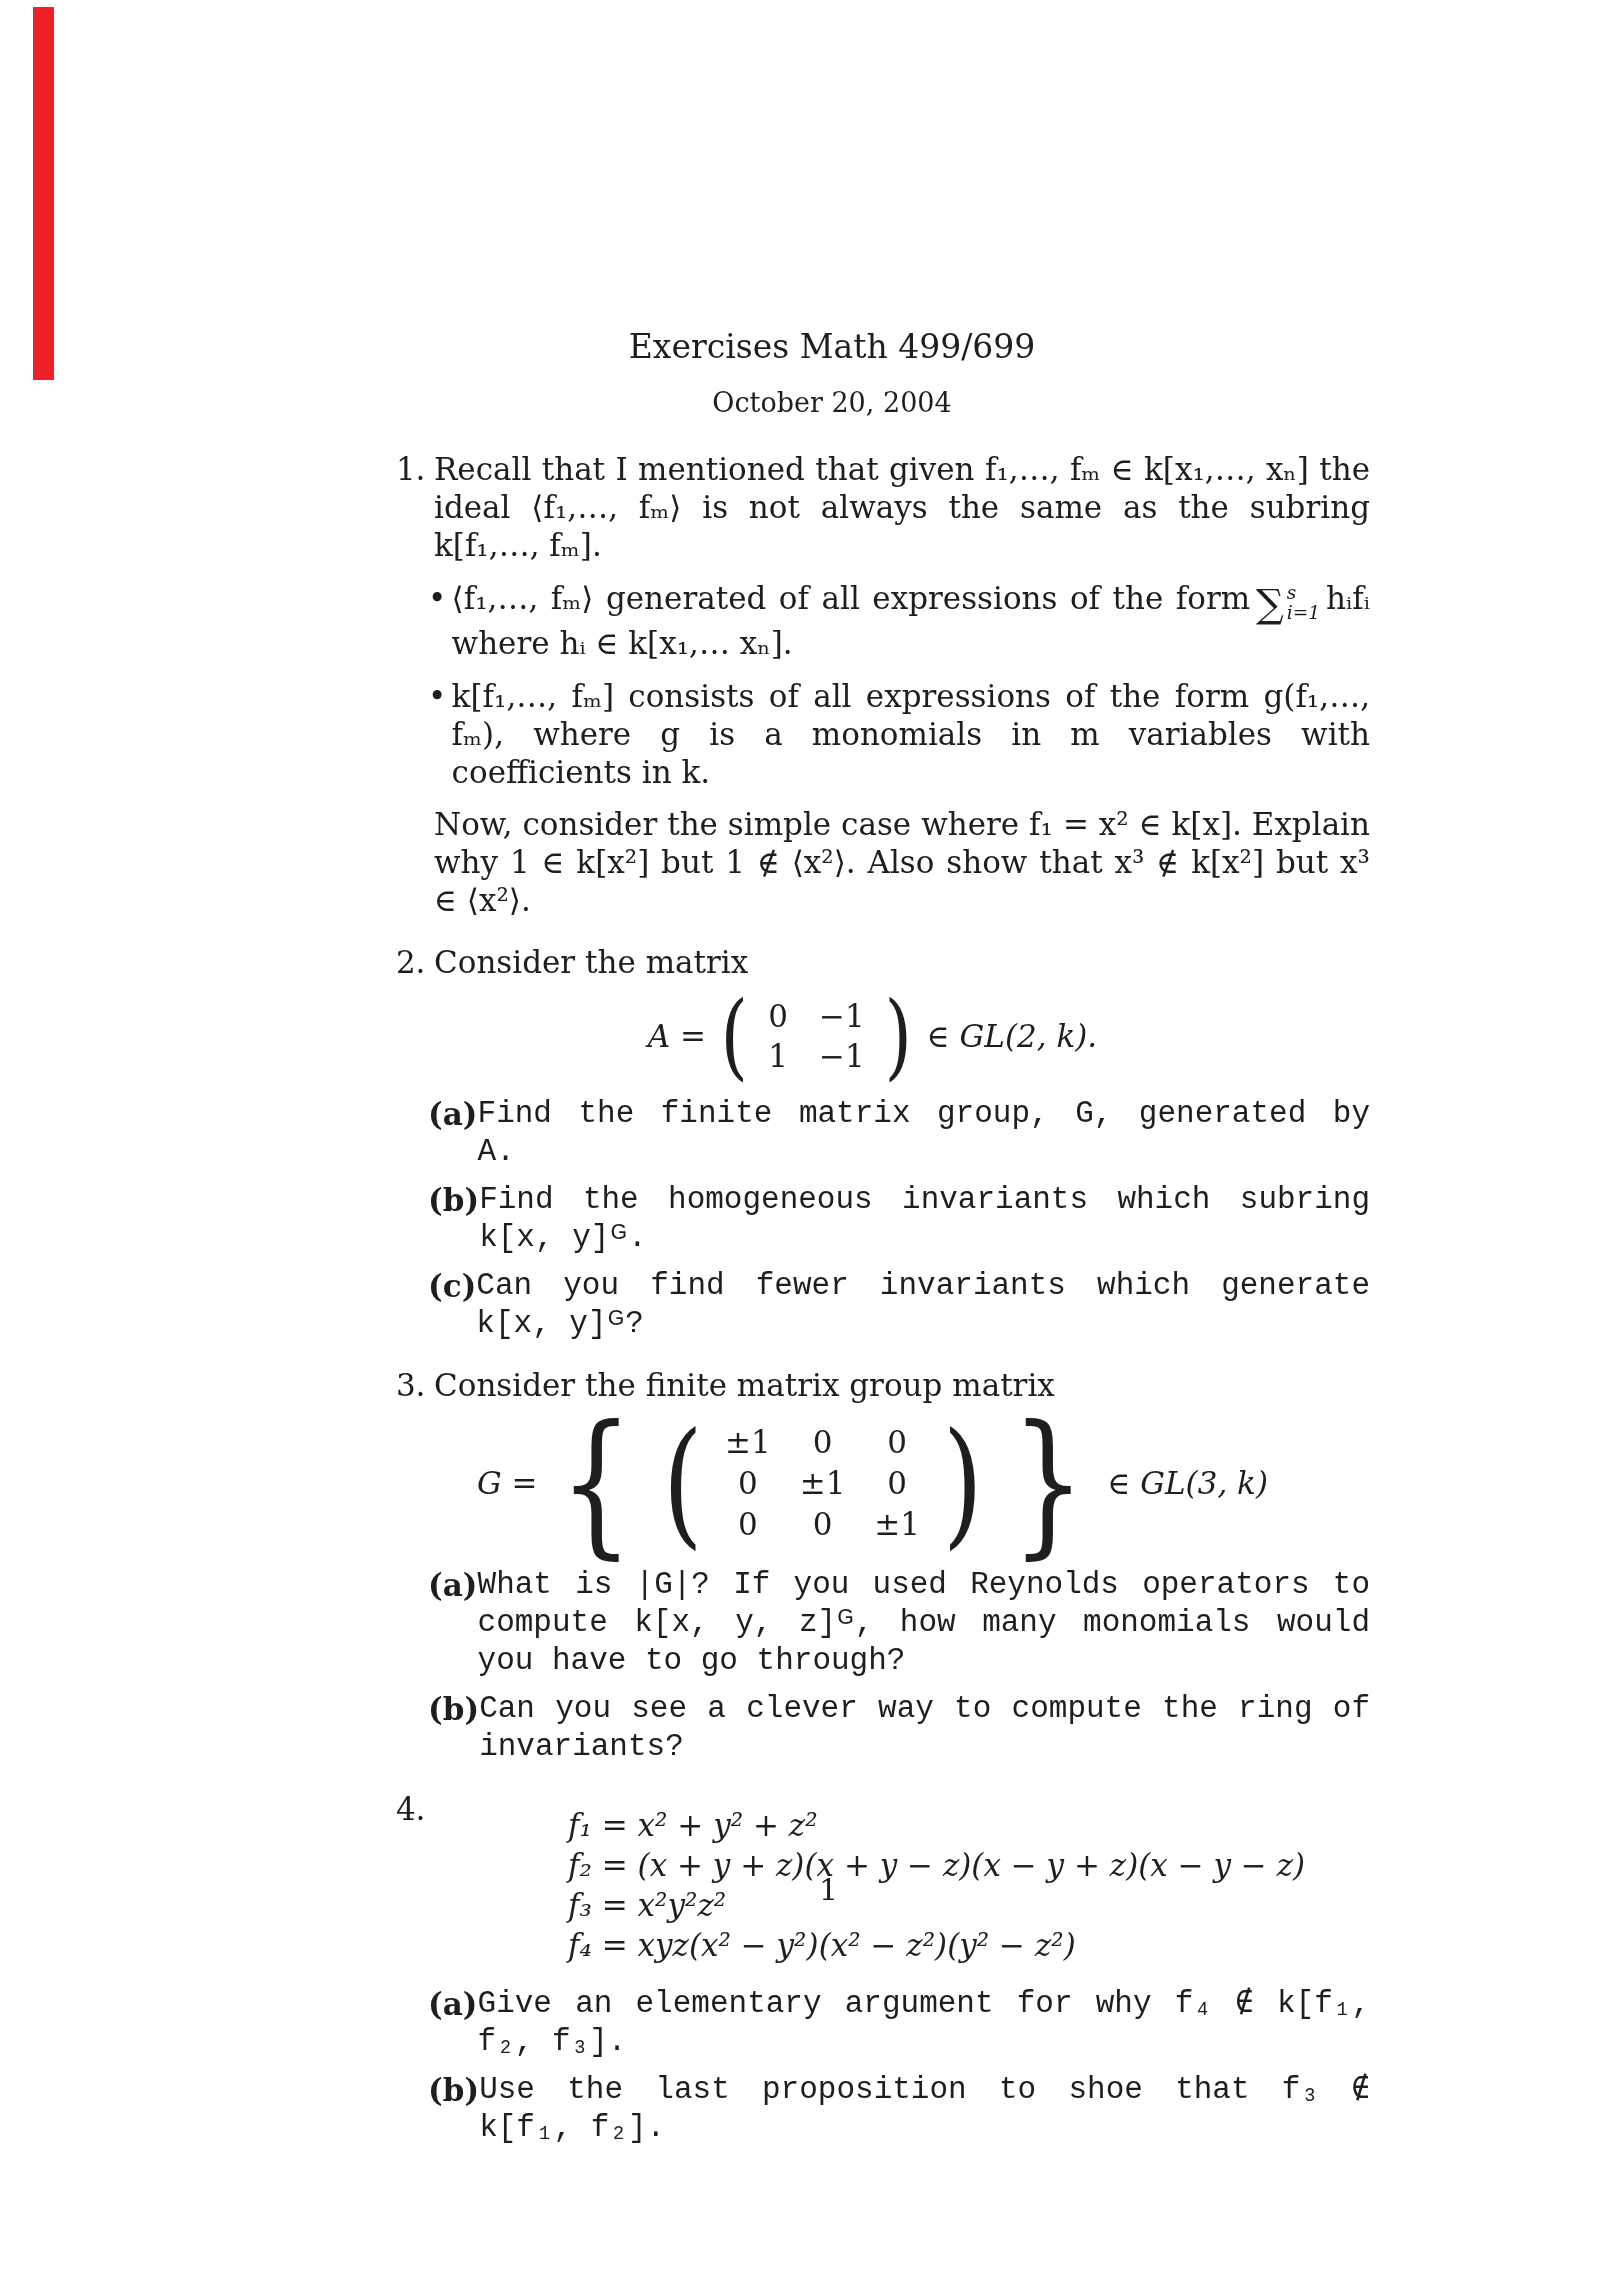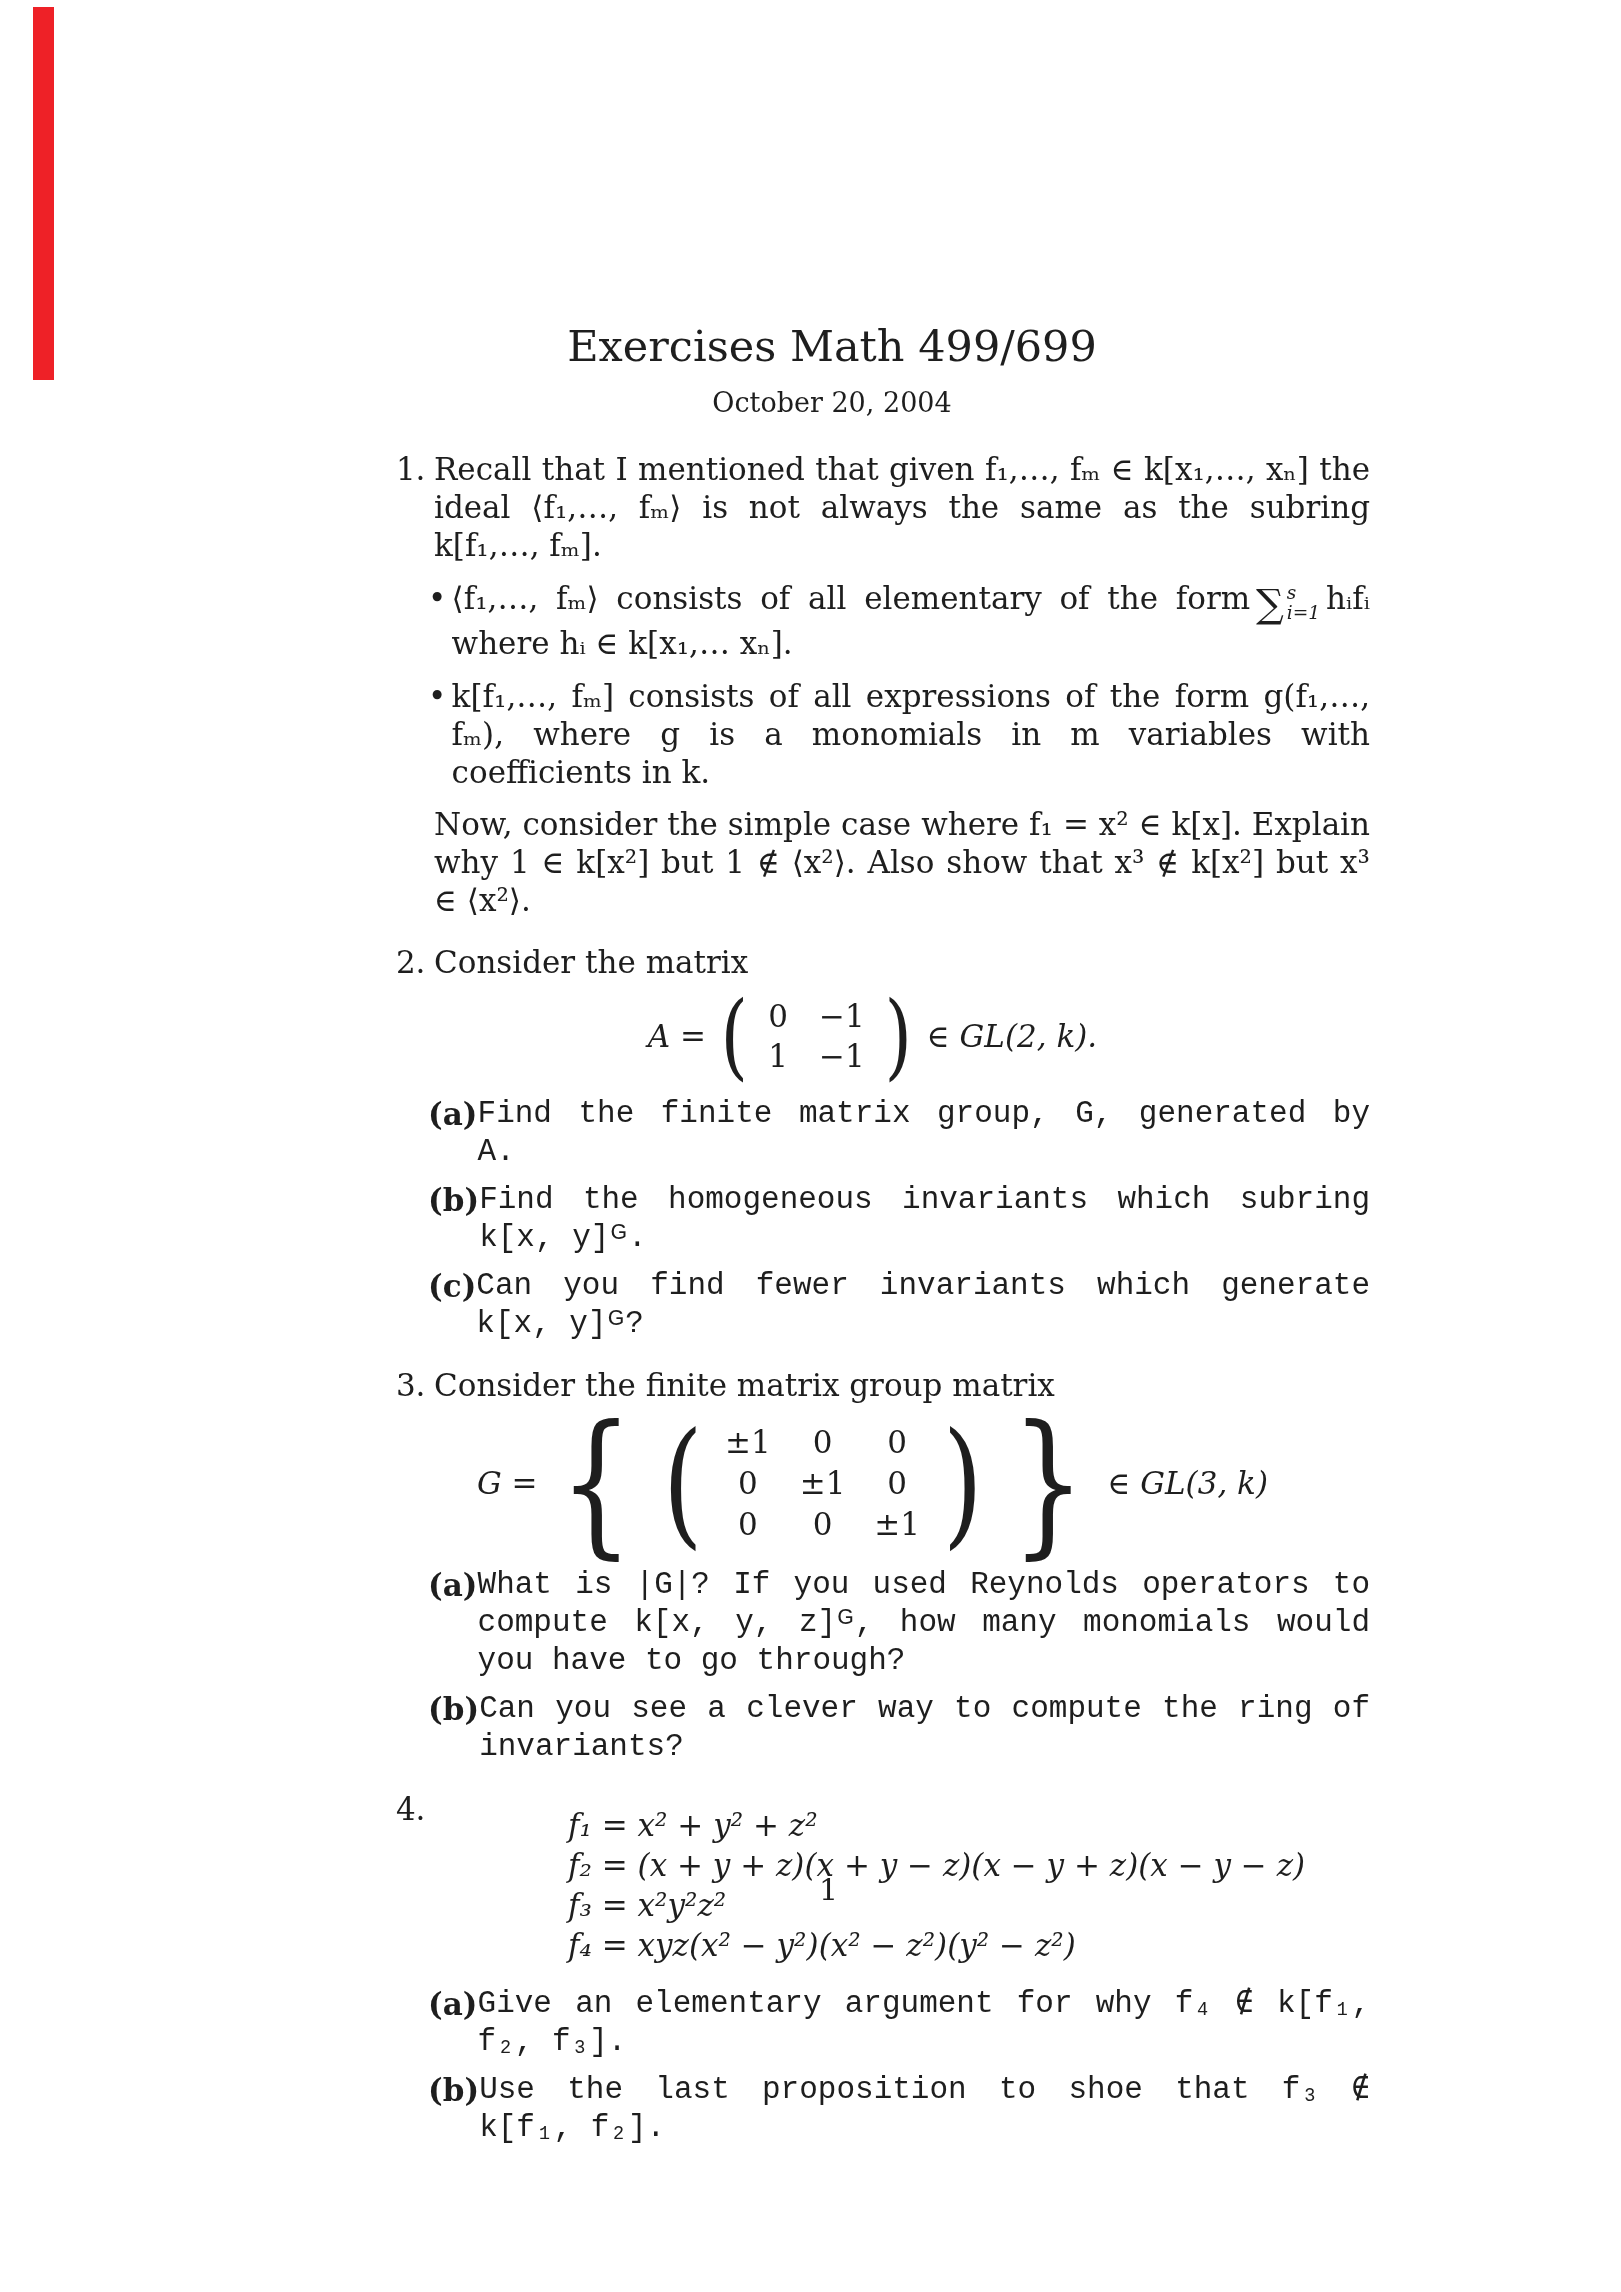--- a/index.html
+++ b/index.html
@@ -18,21 +18,21 @@
     background: #ee2127;
   }
   .content {
     position: absolute;
     left: 392px; top: 321px;
     width: 978px;
     font-size: 31px;
     line-height: 38px;
   }
   .title {
-    font-size: 43px;
+    font-size: 33px;
     line-height: 51px;
     text-align: center;
     margin-right: 98px;
   }
   .date {
     font-size: 27px;
     line-height: 49px;
     text-align: center;
     margin-right: 98px;
     margin-top: 5.9px;
@@ -117,21 +117,21 @@
     <div class="date">October 20, 2004</div>
 
     <div class="item">
       <div class="inum">1.</div>
       <div class="ibody">
         <div class="para">Recall that I mentioned that given f₁,…, fₘ ∈ k[x₁,…, xₙ] the ideal ⟨f₁,…, fₘ⟩ is not always the same as the subring k[f₁,…, fₘ].</div>
 
         <div class="bullet">
           <div class="bmark">•</div>
           <div class="btext">
-            <span>⟨f₁,…, fₘ⟩ consists of all elementary of the form</span><span class="sum">
+            <span>⟨f₁,…, fₘ⟩ generated of all expressions of the form</span><span class="sum">
                 <span class="sumsym">∑</span>
                 <span class="sumlim">
                   <span>s</span>
                   <span>i=1</span>
                 </span>
               </span><span>hᵢfᵢ where hᵢ ∈ k[x₁,… xₙ].</span>
           </div>
         </div>
 
         <div class="bullet">

